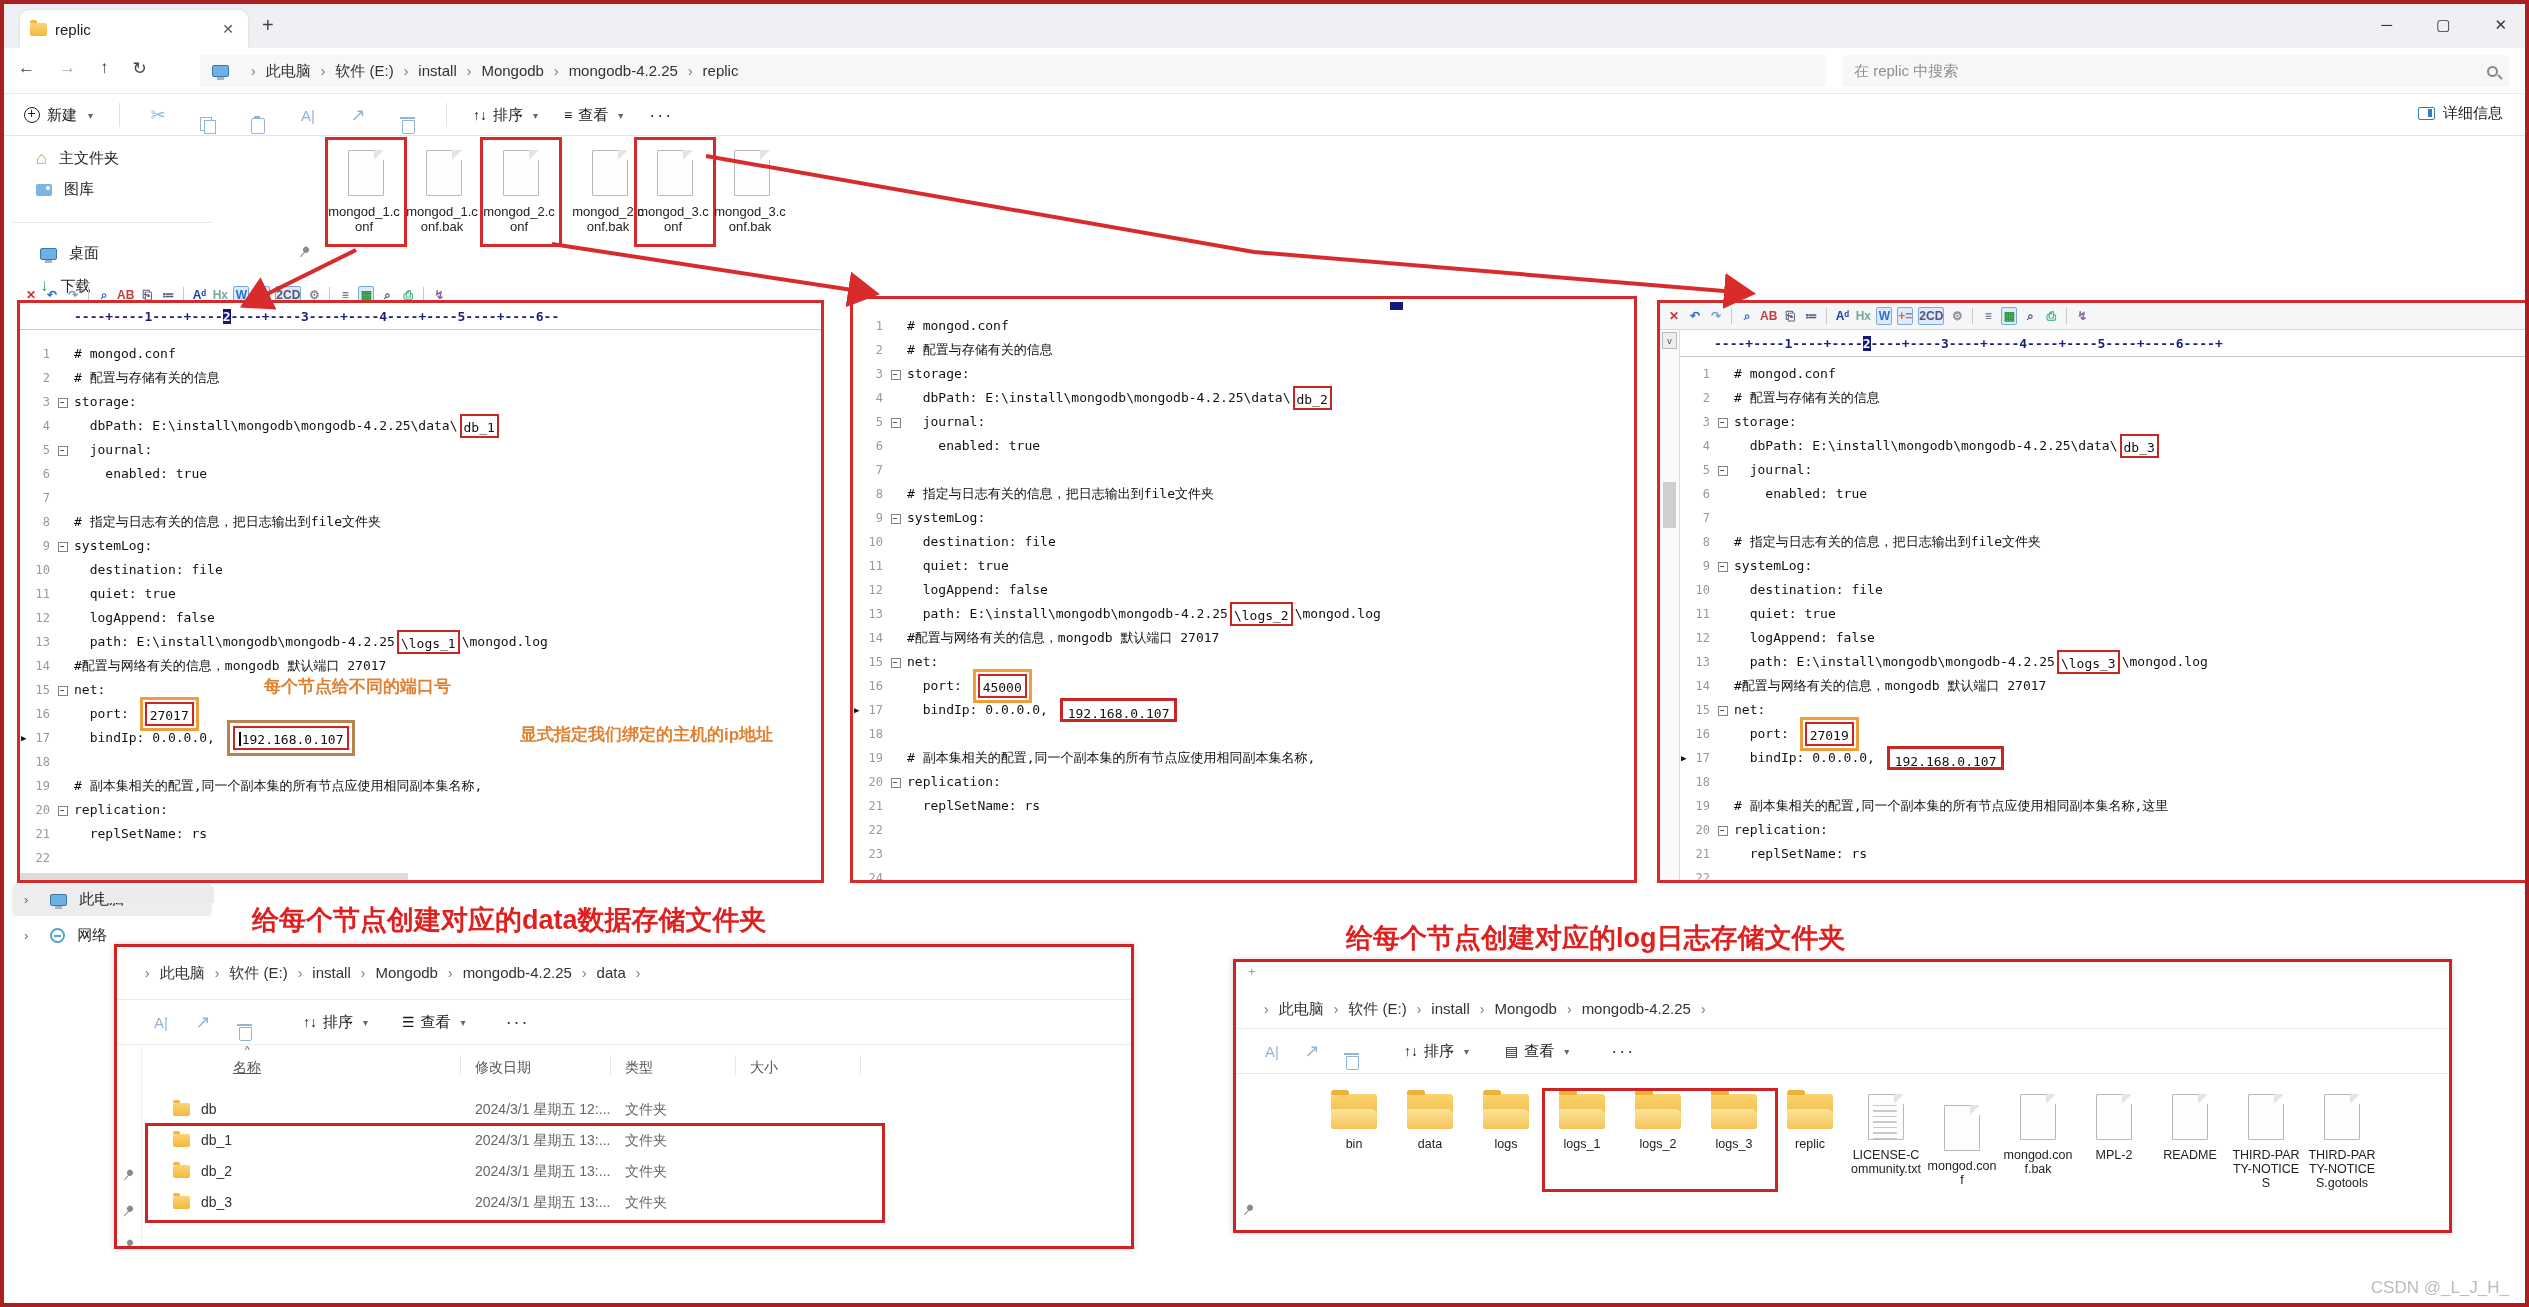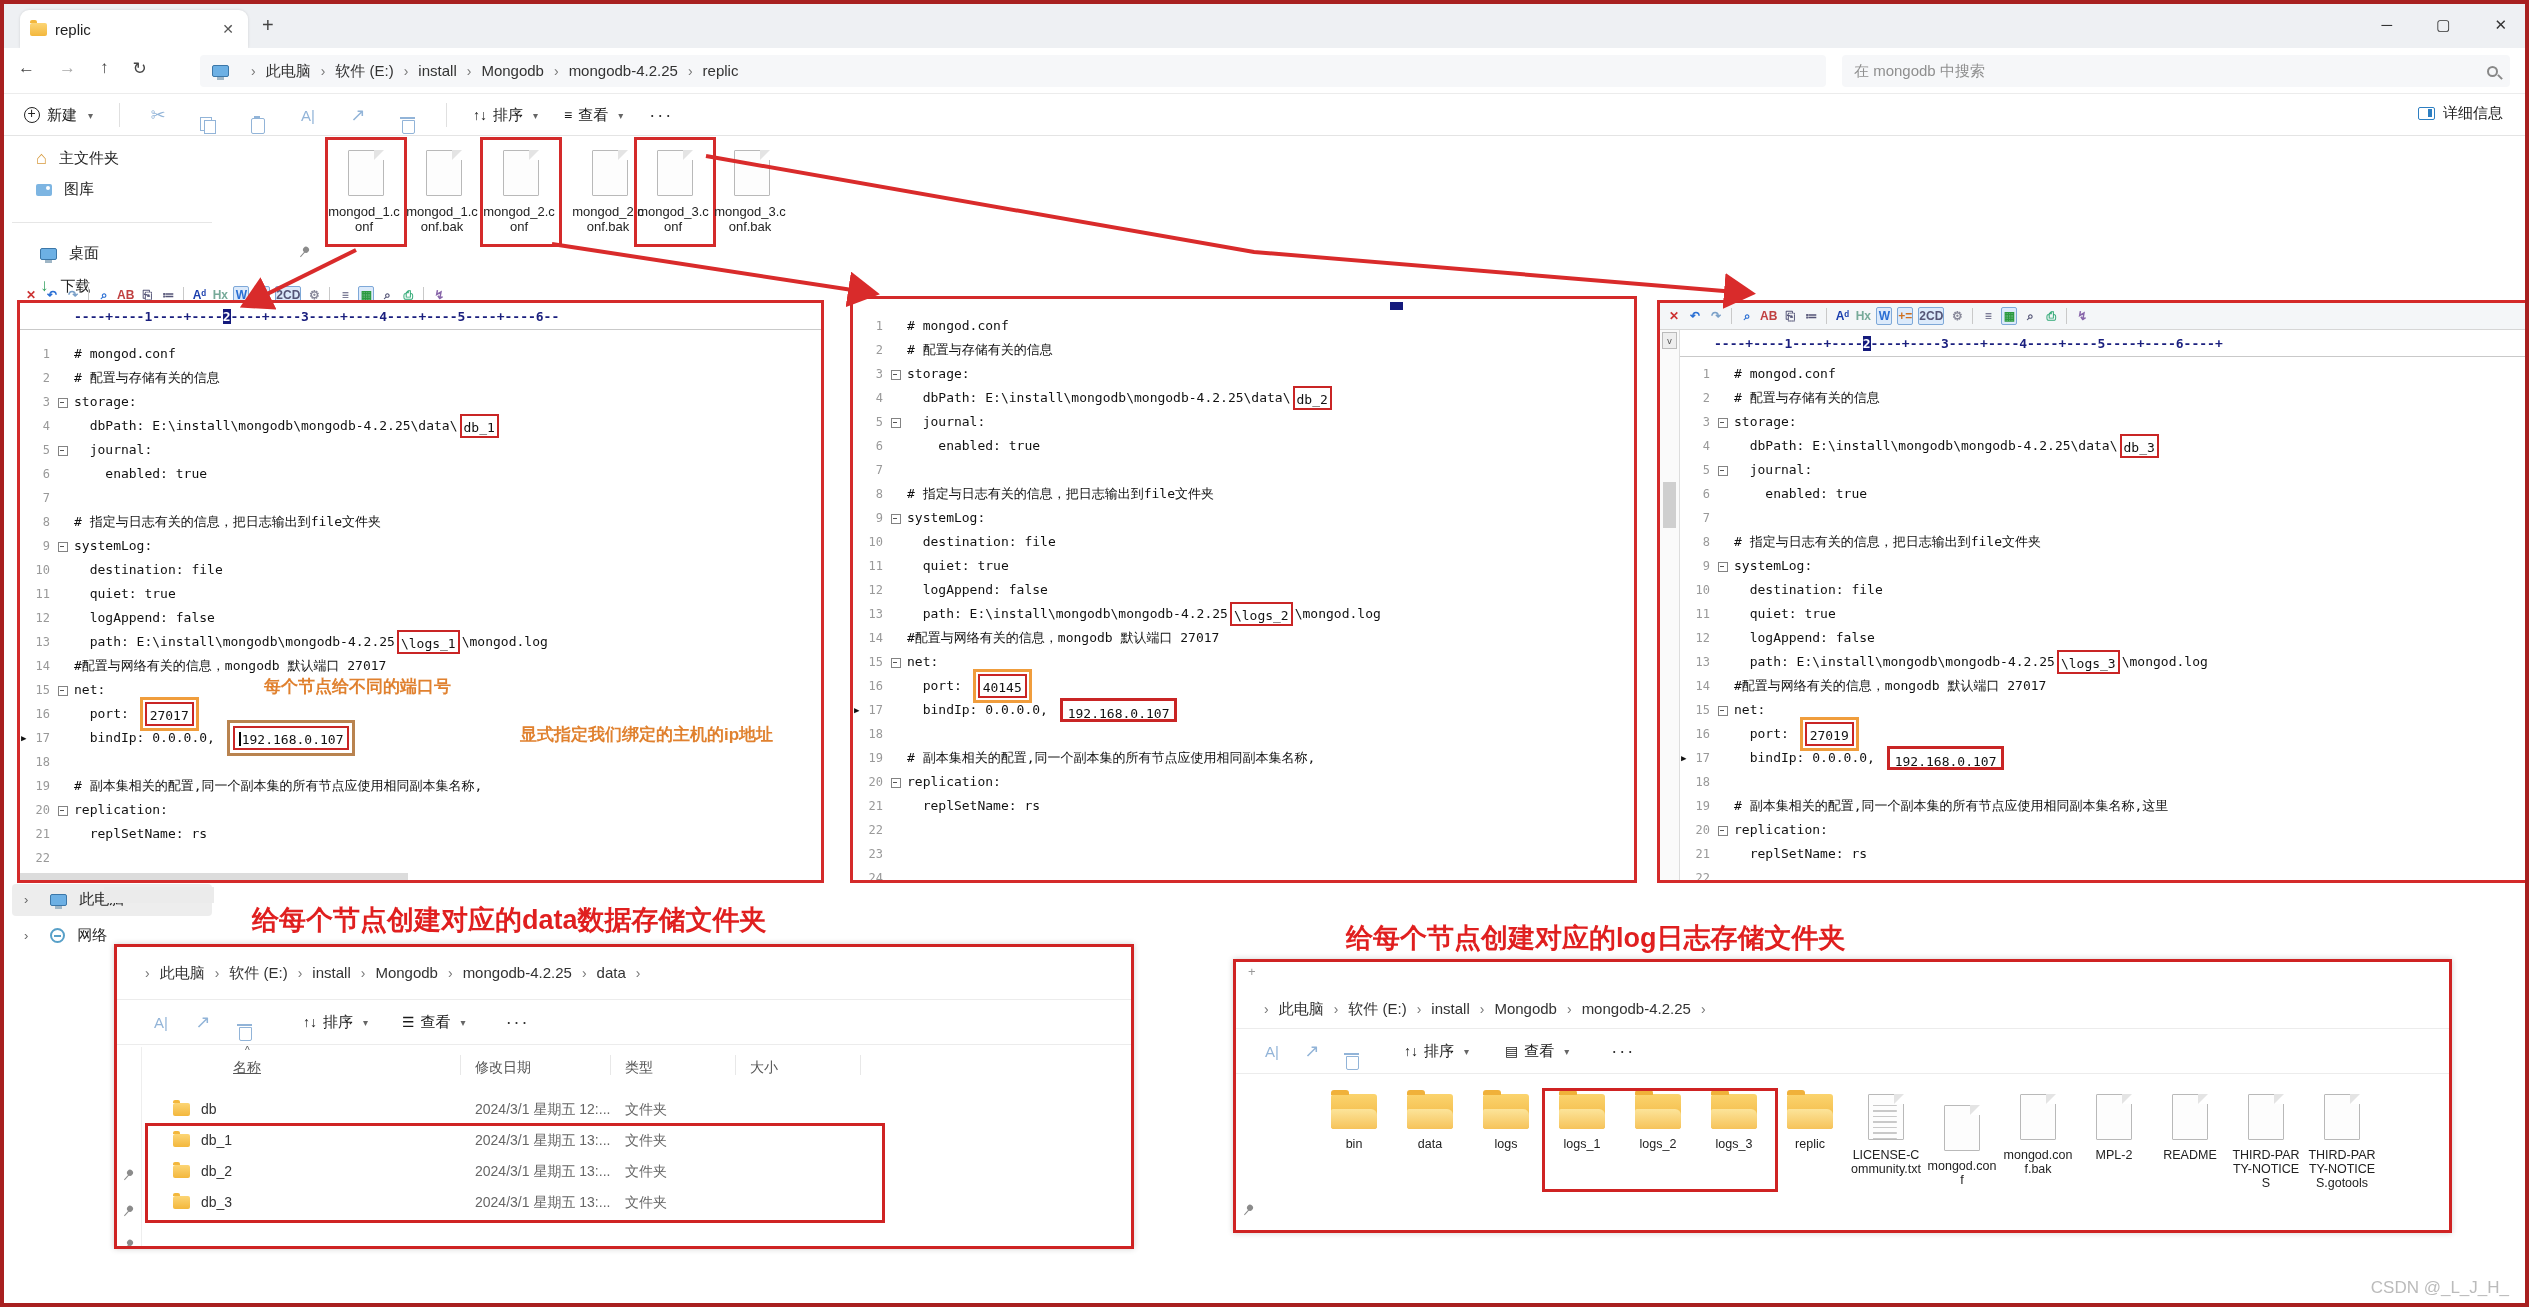--- a/index.html
+++ b/index.html
@@ -173,21 +173,21 @@
       <span class="dis">→</span>
       <span>↑</span>
       <span>↻</span>
     </div>
     <div class="crumbbar">
       <span class="mini-mon" style="margin-right:12px;"></span>
       <span class="sep">›</span>
       <span><span>此电脑</span><span class="sep">›</span><span>软件 (E:)</span><span class="sep">›</span><span>install</span><span class="sep">›</span><span>Mongodb</span><span class="sep">›</span><span>mongodb-4.2.25</span><span class="sep">›</span><span>replic</span></span>
     </div>
     <div class="searchbox">
-      <span class="ph">在 mongodb 中搜索</span>
+      <span class="ph">在 replic 中搜索</span>
       <span class="mag"></span>
     </div>
   </div>
 
   <div class="cmdbar">
     <div class="cmd-left">
       <div class="cmd-new">
         <span class="circle-plus"></span>
         <span>新建</span>
         <span class="dd">▾</span>
@@ -498,21 +498,21 @@
         </div>
         <div class="line">
           <span class="ln">15</span>
           <span class="fold on"></span>
           <span class="t">net:</span>
         </div>
         <div class="line">
           <span class="ln">16</span>
           <span class="fold"></span>
           <span class="t">  port: </span>
-          <span class="t bx-double">40145</span>
+          <span class="t bx-double">45000</span>
         </div>
         <div class="line">
           <span class="lmark">▶</span>
           <span class="ln">17</span>
           <span class="fold"></span>
           <span class="t">  bindIp: 0.0.0.0, </span>
           <span class="t bx-redbig">192.168.0.107</span>
         </div>
         <div class="line">
           <span class="ln">18</span>

